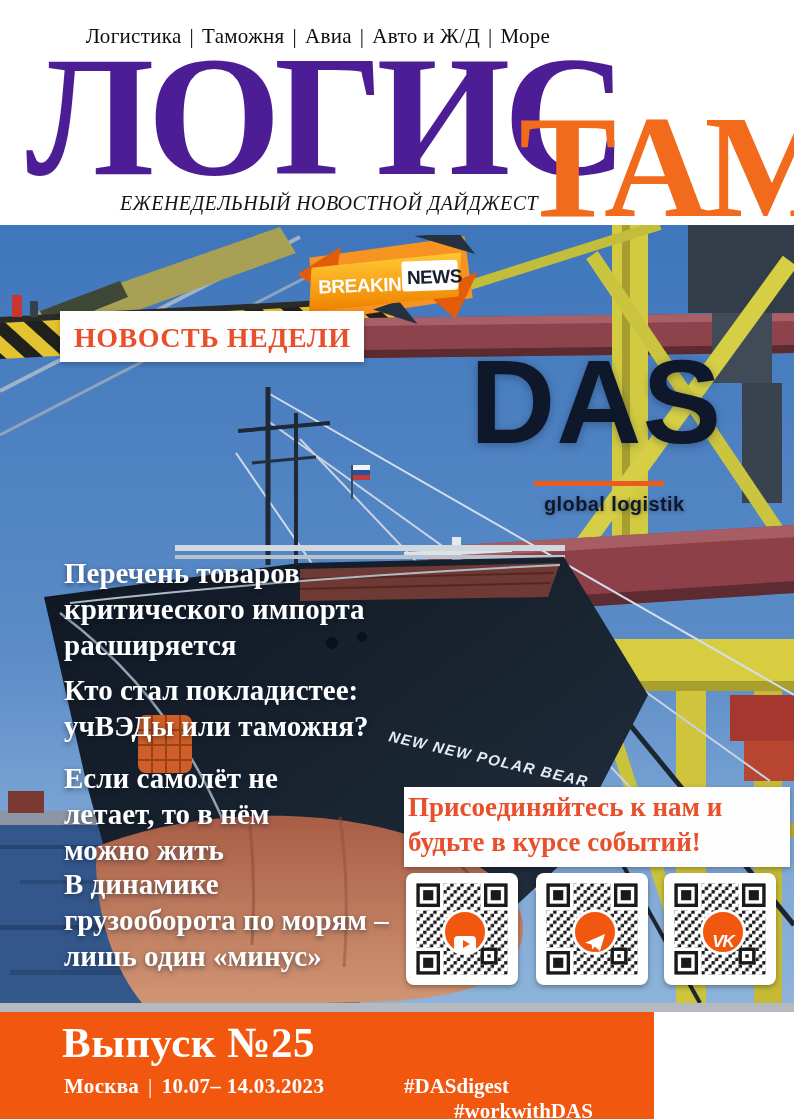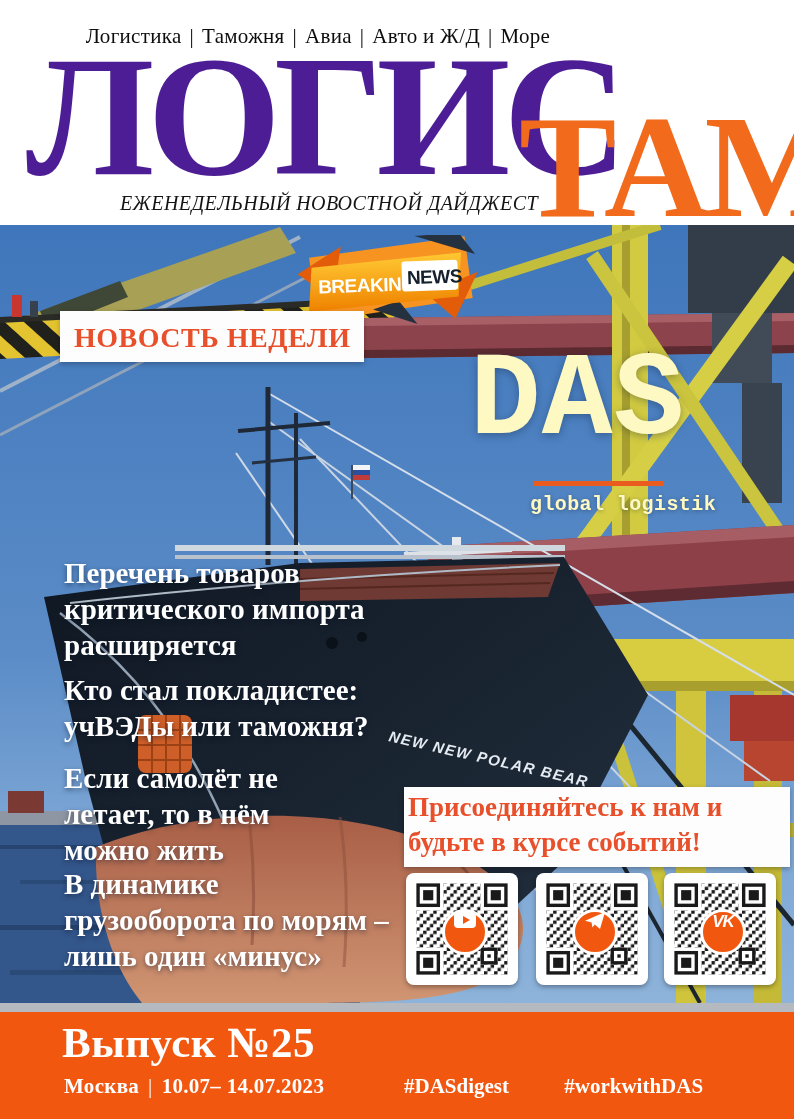--- a/index.html
+++ b/index.html
@@ -24,44 +24,44 @@
 
   .badge{position:absolute;left:296px;top:10px;width:184px;height:92px}
   .week-box{position:absolute;left:60px;top:86px;background:#fdfdfd;color:#E8502B;
             font-size:28px;font-weight:bold;letter-spacing:.5px;padding:11px 14px 8px;
             box-shadow:0 2px 5px rgba(0,0,0,.25);white-space:nowrap}
 
   .headline{position:absolute;left:64px;color:#fff;font-weight:bold;font-size:29px;
             line-height:1.24;white-space:pre-line;text-shadow:0 2px 5px rgba(8,20,40,.5)}
   .h0{top:163px}.h1{top:331px}.h2{top:448px}.h3{top:536px}.h4{top:642px}
 
-  .das{position:absolute;left:470px;top:118px;width:300px;height:175px;color:#fef9c3;
-       font-family:Liberation Mono, monospace}
+  .das{position:absolute;left:470px;top:118px;width:300px;height:175px;color:#0f172a;
+       font-family:Liberation Sans, sans-serif}
   .das-word{position:absolute;top:0;left:0;font-size:118px;font-weight:bold;line-height:1;
             letter-spacing:1px;text-shadow:0 2px 8px rgba(15,30,55,.35)}
   .das-line{position:absolute;left:64px;top:138px;width:130px;height:5px;background:#EA5B1F}
-  .das-sub{position:absolute;left:60px;top:150px;font-size:20px;font-weight:bold;letter-spacing:.4px;
+  .das-sub{position:absolute;left:74px;top:150px;font-size:20px;font-weight:bold;letter-spacing:.4px;
            text-shadow:0 1px 4px rgba(15,30,55,.4)}
 
   .join-box{position:absolute;left:404px;top:562px;width:386px;box-sizing:border-box;
             background:#fdfdfd;color:#E8502B;font-size:27px;font-weight:bold;line-height:1.3;
             white-space:pre-line;padding:3px 4px 7px;box-shadow:0 2px 5px rgba(0,0,0,.3)}
 
   .qr-tile{position:absolute;top:648px;width:112px;height:112px;background:#fff;border-radius:8px;
            box-shadow:0 2px 5px rgba(0,0,0,.35)}
   .qr-yt{left:406px}.qr-tg{left:536px}.qr-vk{left:664px}
   .qr-svg{position:absolute;left:7px;top:7px;width:98px;height:98px;display:block}
   .qr-badge{position:absolute;left:50%;top:50%;width:40px;height:40px;margin:-20px 0 0 -20px;
-            background:#F2570F;border-radius:50%;display:flex;align-items:flex-start;justify-content:center;
+            background:#F2570F;border-radius:50%;display:flex;align-items:flex-end;justify-content:center;
             border:3px solid #fff;box-sizing:content-box;font-family:"Liberation Sans",sans-serif}
   .vk-mono{color:#fff;font-size:17px;font-weight:bold;font-style:italic;letter-spacing:-1px}
 
   
   .strip{position:absolute;top:1003px;left:0;width:794px;height:9px;background:#b5bac1}
-  .footer{position:absolute;top:1012px;left:0;width:794px;height:107px;background:#F2570F;color:#fff}
+  .footer{position:absolute;top:1012px;left:0;width:654px;height:107px;background:#F2570F;color:#fff}
   .issue{position:absolute;left:62px;top:6px;font-size:43px;font-weight:bold;letter-spacing:.5px}
   .meta{position:absolute;left:64px;top:62px;font-size:21px;font-weight:bold;letter-spacing:.3px}
   .vbar{font-weight:normal;padding:0 9px}
   .tags{position:absolute;left:404px;top:62px;font-size:21px;font-weight:bold}
   .tags span + span{margin-left:50px}
 </style>
 </head>
 <body>
 
 <div class="page">
@@ -323,21 +323,21 @@
         <span class="vk-mono">VK</span>
       </div>
     </div>
   </div>
 
   <div class="strip"></div>
 
   <footer class="footer">
     <div class="issue">Выпуск №25</div>
     <div class="meta">
-      <span>Москва</span><span class="vbar">|</span><span>10.07– 14.07.2023</span>
+      <span>Москва</span><span class="vbar">|</span><span>10.07– 14.03.2023</span>
     </div>
     <div class="tags">
       <span>#DASdigest</span>
       <span>#workwithDAS</span>
     </div>
   </footer>
 
 </div>
 
 </body></html>

